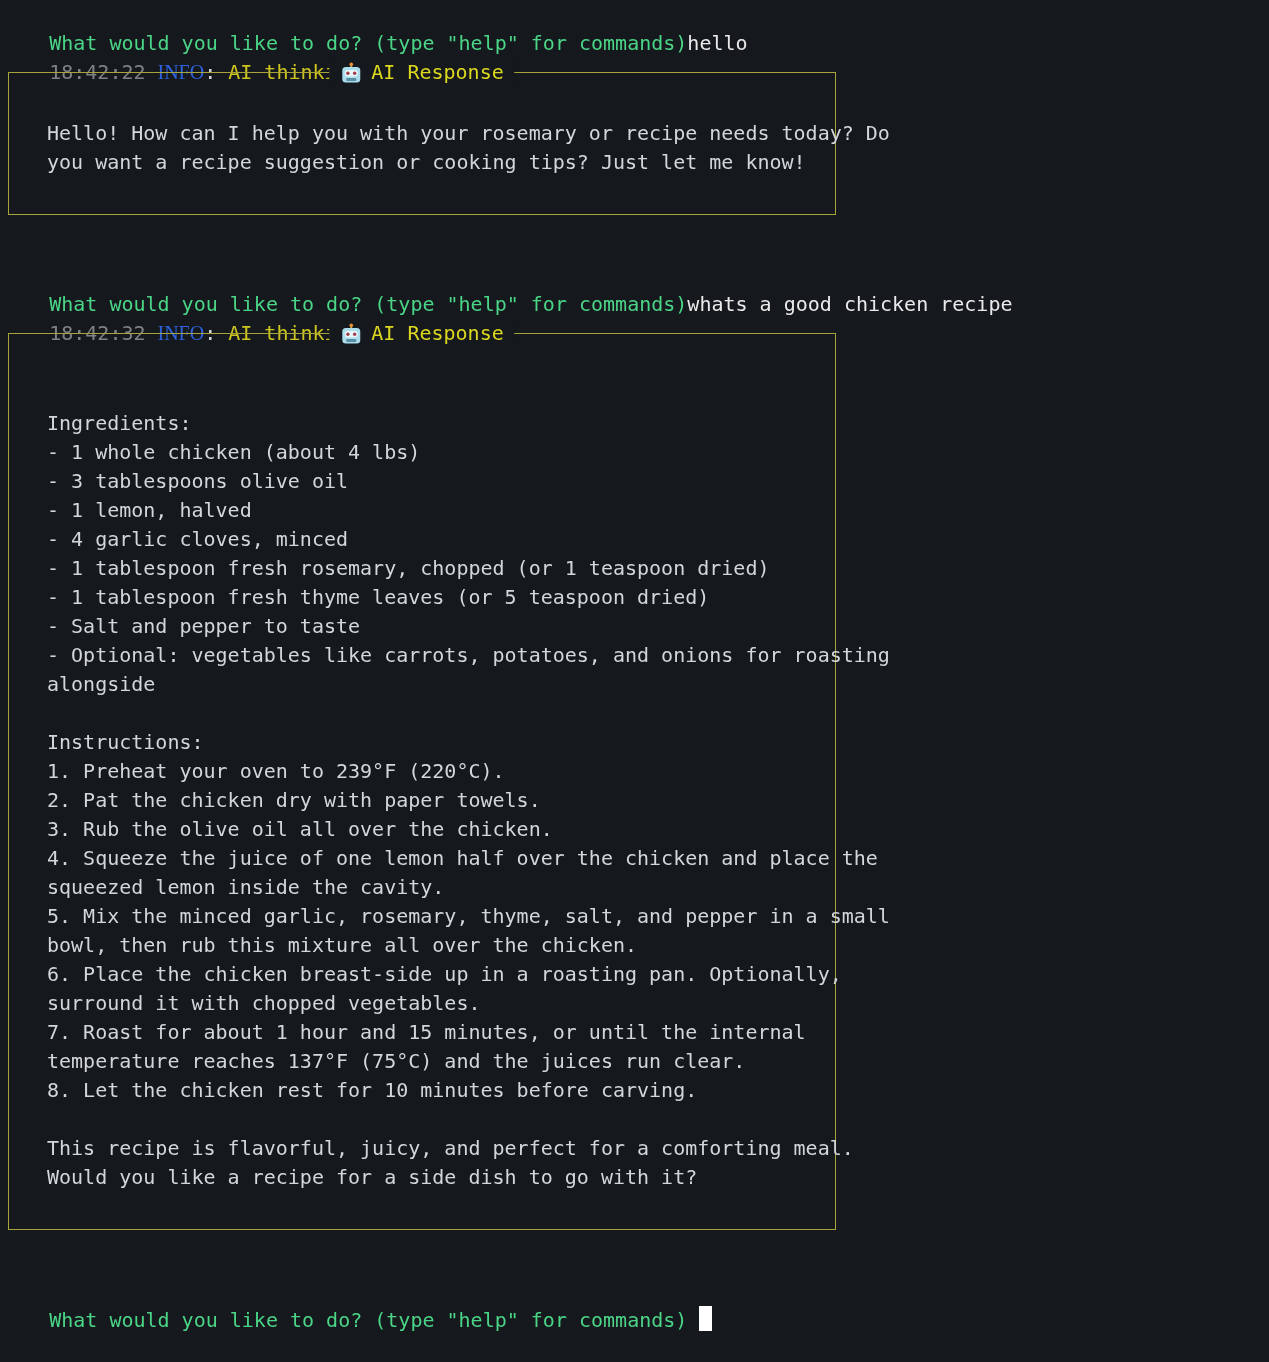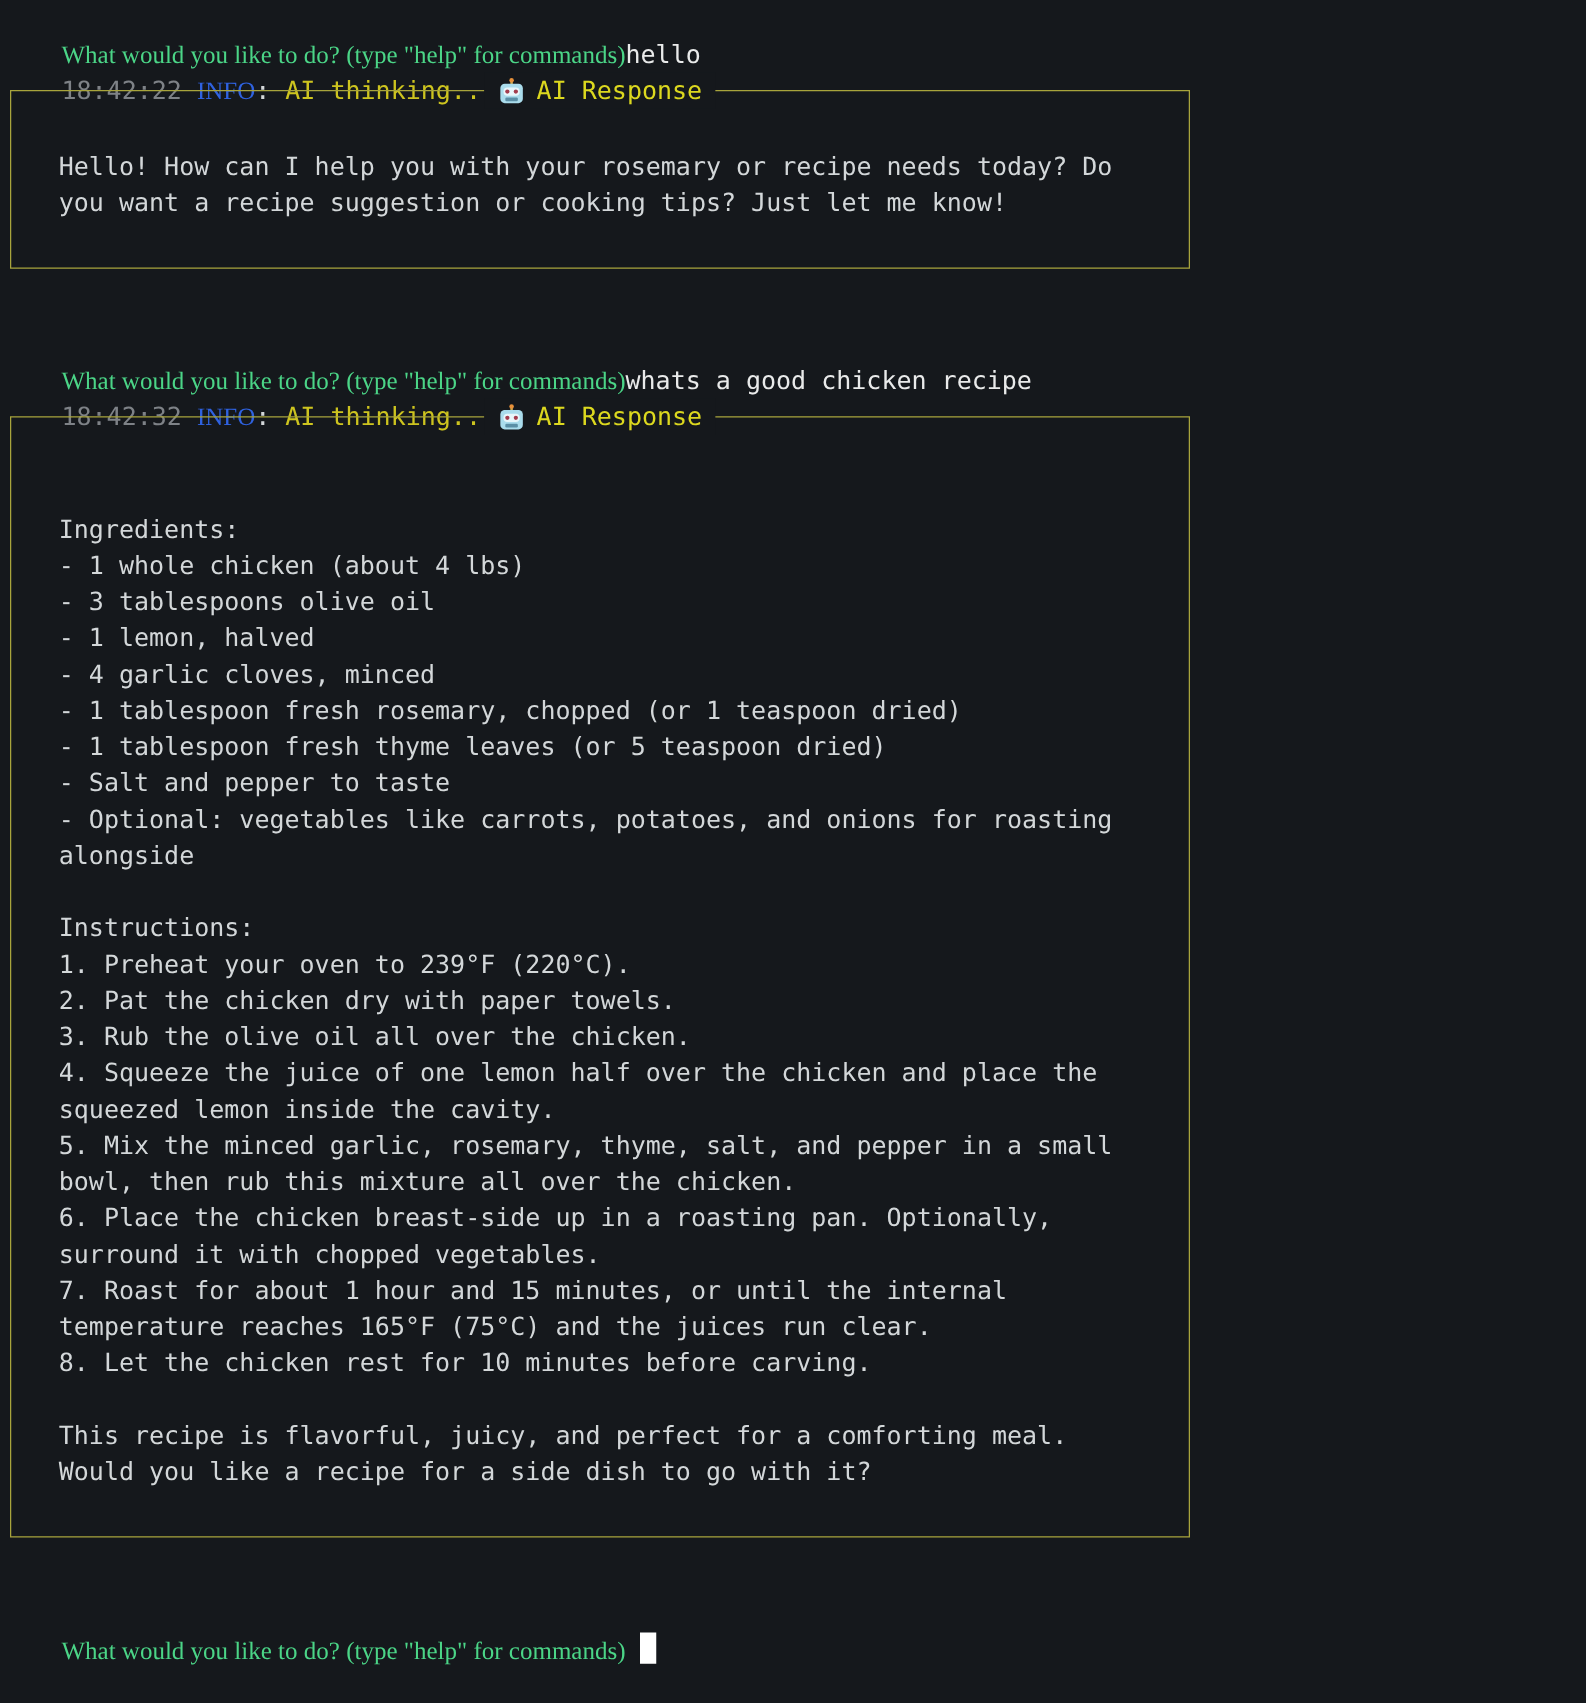--- a/index.html
+++ b/index.html
@@ -16,29 +16,29 @@
   *{box-sizing:border-box;}
   html,body{margin:0;padding:0;}
   body{
     width:1269px;height:1362px;overflow:hidden;
     background:var(--bg);
     font-family:"DejaVu Sans Mono","Liberation Mono",monospace;
     font-size:20px;color:var(--body);
     padding-left:1px;
   }
   .row{height:29px;line-height:29px;white-space:pre;}
-  .prompt-label{color:var(--green);font-family:Liberation Serif, serif;}
+  .prompt-label{color:var(--green);}
   .user-input{color:var(--white);}
   .log-time{color:var(--gray);margin-top:47px;}
   .log-level{color:var(--blue);margin-left:12px;font-family:Liberation Serif, serif;}
   .log-sep{color:var(--body);}
   .log-msg{color:var(--yellow);margin-left:12px;}
   .panel{
     position:relative;
-    width:944px;
+    width:828px;
     margin:14px 0 46px 7px;
     border:1px solid var(--border);
   }
   .panel.tall{margin-bottom:47px;}
   .panel-title{
     position:absolute;top:-15px;left:50%;transform:translateX(-50%);
     background:var(--bg);
     height:29px;line-height:29px;
     padding:0 11px;
     color:var(--title-yellow);
@@ -119,21 +119,21 @@
         <div class="line">1. Preheat your oven to 239°F (220°C).</div>
         <div class="line">2. Pat the chicken dry with paper towels.</div>
         <div class="line">3. Rub the olive oil all over the chicken.</div>
         <div class="line">4. Squeeze the juice of one lemon half over the chicken and place the</div>
         <div class="line">squeezed lemon inside the cavity.</div>
         <div class="line">5. Mix the minced garlic, rosemary, thyme, salt, and pepper in a small</div>
         <div class="line">bowl, then rub this mixture all over the chicken.</div>
         <div class="line">6. Place the chicken breast-side up in a roasting pan. Optionally,</div>
         <div class="line">surround it with chopped vegetables.</div>
         <div class="line">7. Roast for about 1 hour and 15 minutes, or until the internal</div>
-        <div class="line">temperature reaches 165°F (75°C) and the juices run clear.</div>
+        <div class="line">temperature reaches 137°F (75°C) and the juices run clear.</div>
         <div class="line">8. Let the chicken rest for 10 minutes before carving.</div>
         <div class="line">&nbsp;</div>
         <div class="line">This recipe is flavorful, juicy, and perfect for a comforting meal.</div>
         <div class="line">Would you like a recipe for a side dish to go with it?</div>
       </div>
   </div>
 
   <div class="row">
     <span class="prompt-label">What would you like to do? (type "help" for commands)</span><span class="cursor"></span>
   </div>

